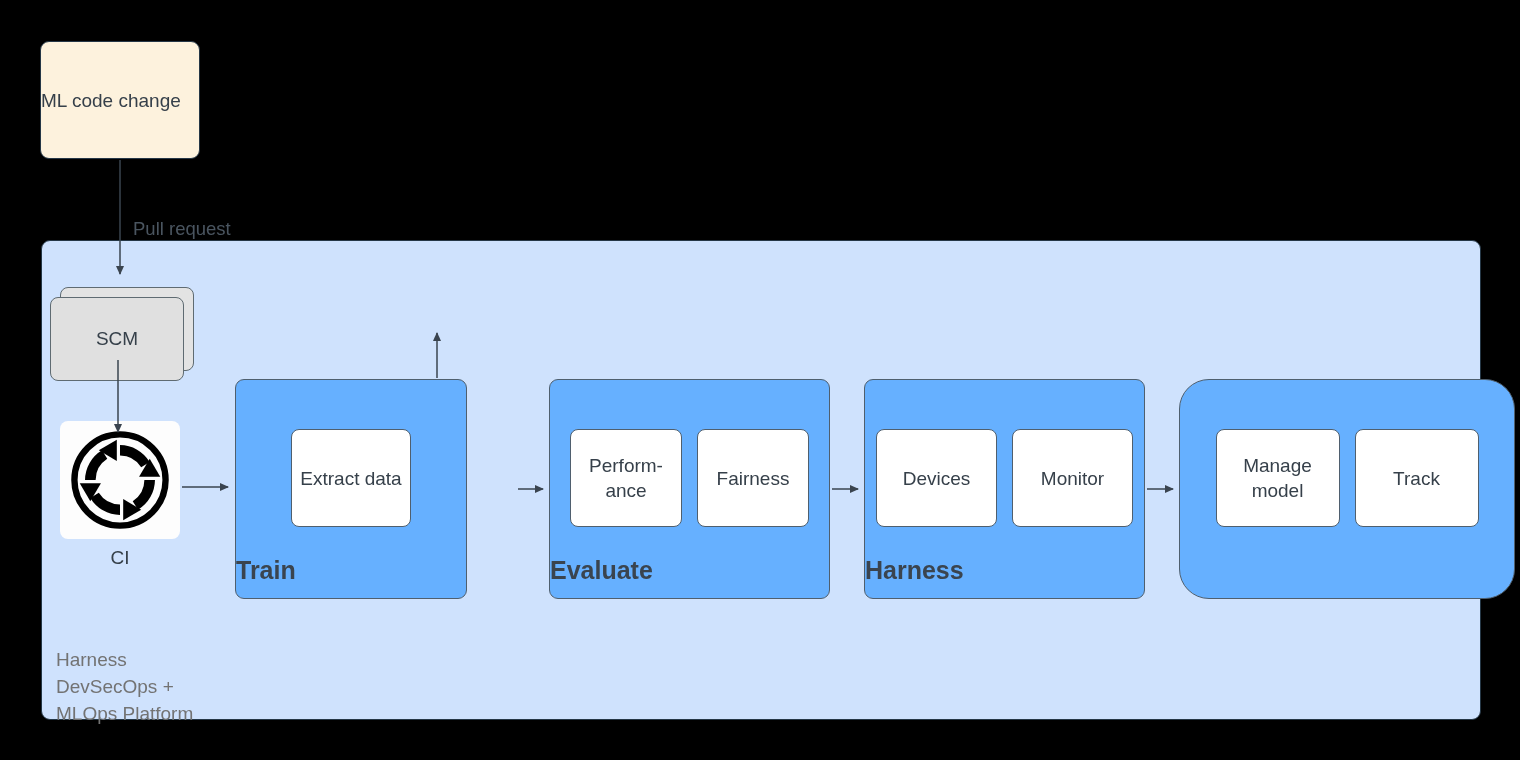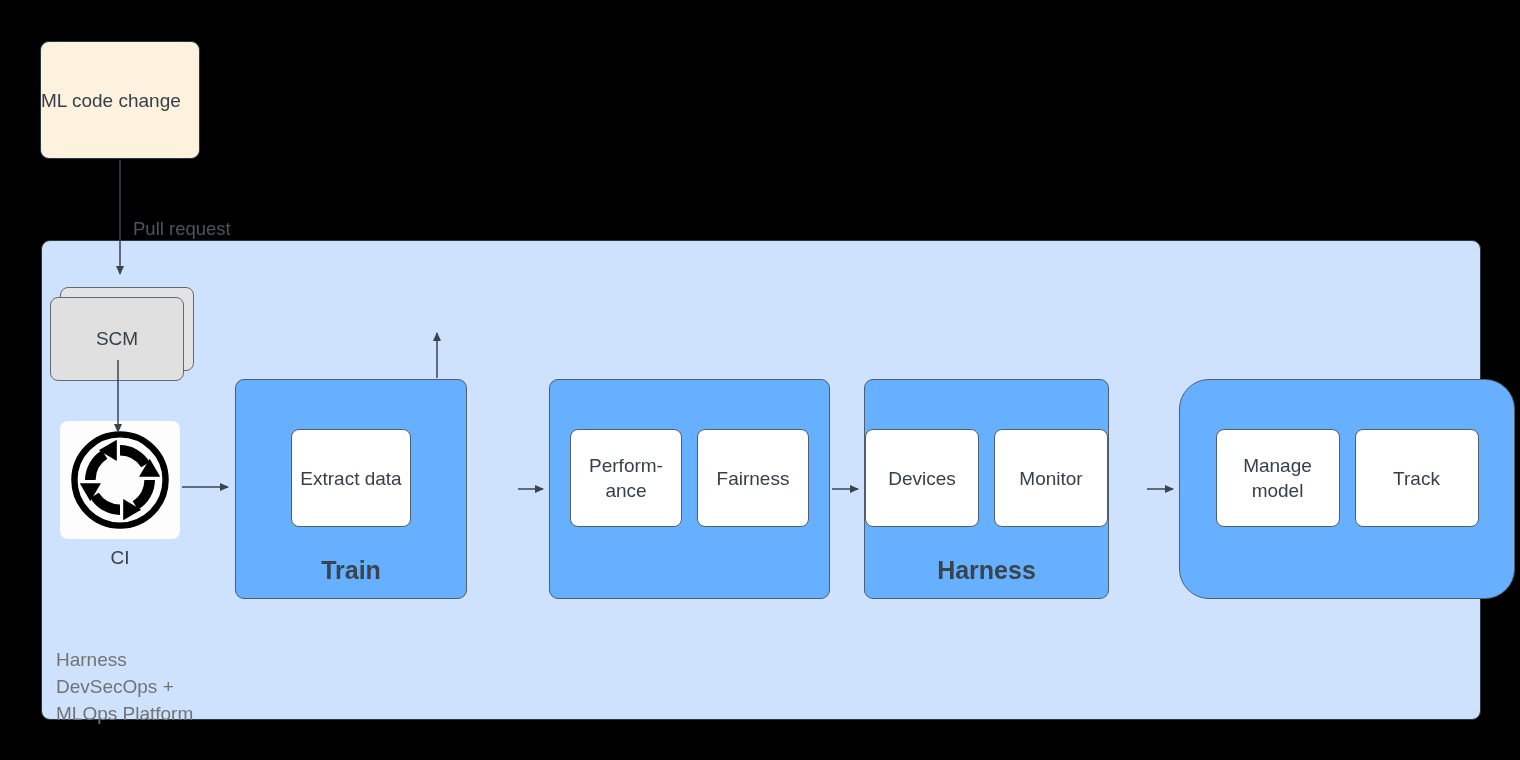--- a/index.html
+++ b/index.html
@@ -145,29 +145,29 @@
     color: #36404a;
     font-size: 19px;
     line-height: 25px;
     box-sizing: border-box;
     padding: 0 6px;
   }
   .stage .stage-title {
     position: absolute;
     left: 0; right: 0;
     bottom: 13px;
-    text-align: center;
+    text-align: left;
     font-size: 25px;
     font-weight: bold;
     color: #3a444f;
   }
 
   #stage-train    { left: 235px;  width: 232px; }
   #stage-evaluate { left: 549px;  width: 281px; }
-  #stage-deploy   { left: 864px;  width: 245px; }
+  #stage-deploy   { left: 864px;  width: 281px; }
   #stage-monitor  { left: 1179px; width: 336px; border-radius: 30px; }
 
   #stage-train .substep    { width: 120px; }
   #stage-evaluate .substep { width: 112px; }
   #stage-deploy .substep   { width: 121px; }
   #stage-monitor .substep  { width: 124px; }
 
   
   #platform-caption {
     left: 56px; top: 646px;
@@ -239,20 +239,21 @@
     </div>
     <div class="stage-title">Train</div>
   </div>
 
   <div class="abs stage" id="stage-evaluate">
     <div class="substeps">
       <div class="substep" style="white-space: pre-line;">Perform-
 ance</div>
       <div class="substep">Fairness</div>
     </div>
+    <div class="stage-title">Evaluate</div>
   </div>
 
   <div class="abs stage" id="stage-deploy">
     <div class="substeps">
       <div class="substep">Devices</div>
       <div class="substep">Monitor</div>
     </div>
     <div class="stage-title">Harness</div>
   </div>
 

